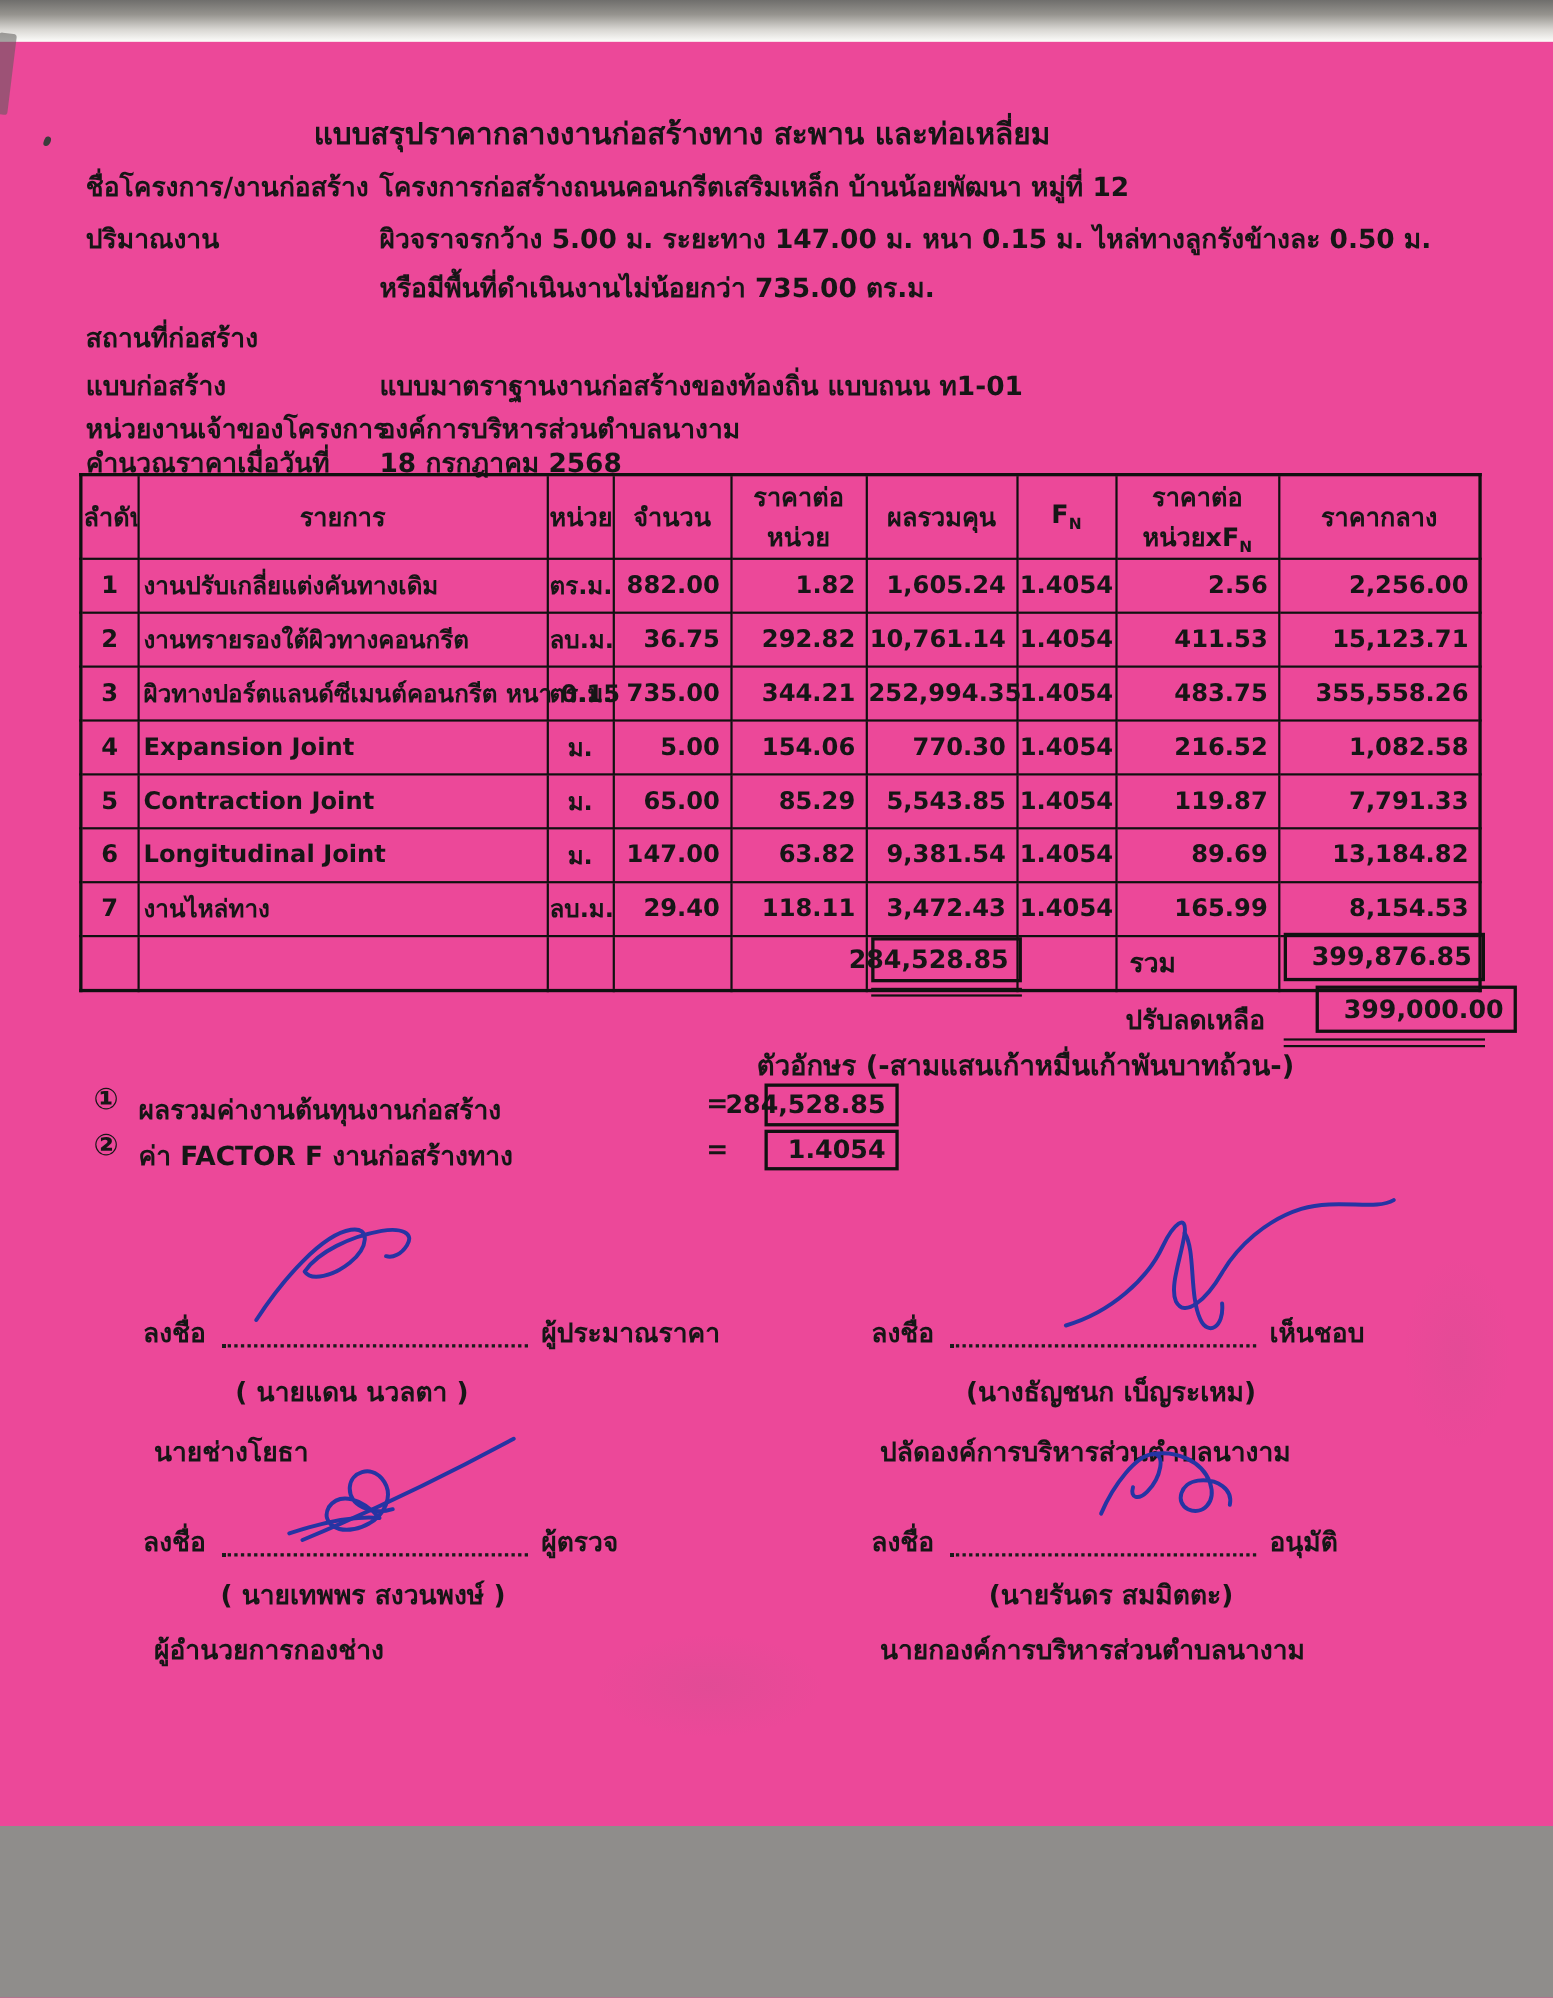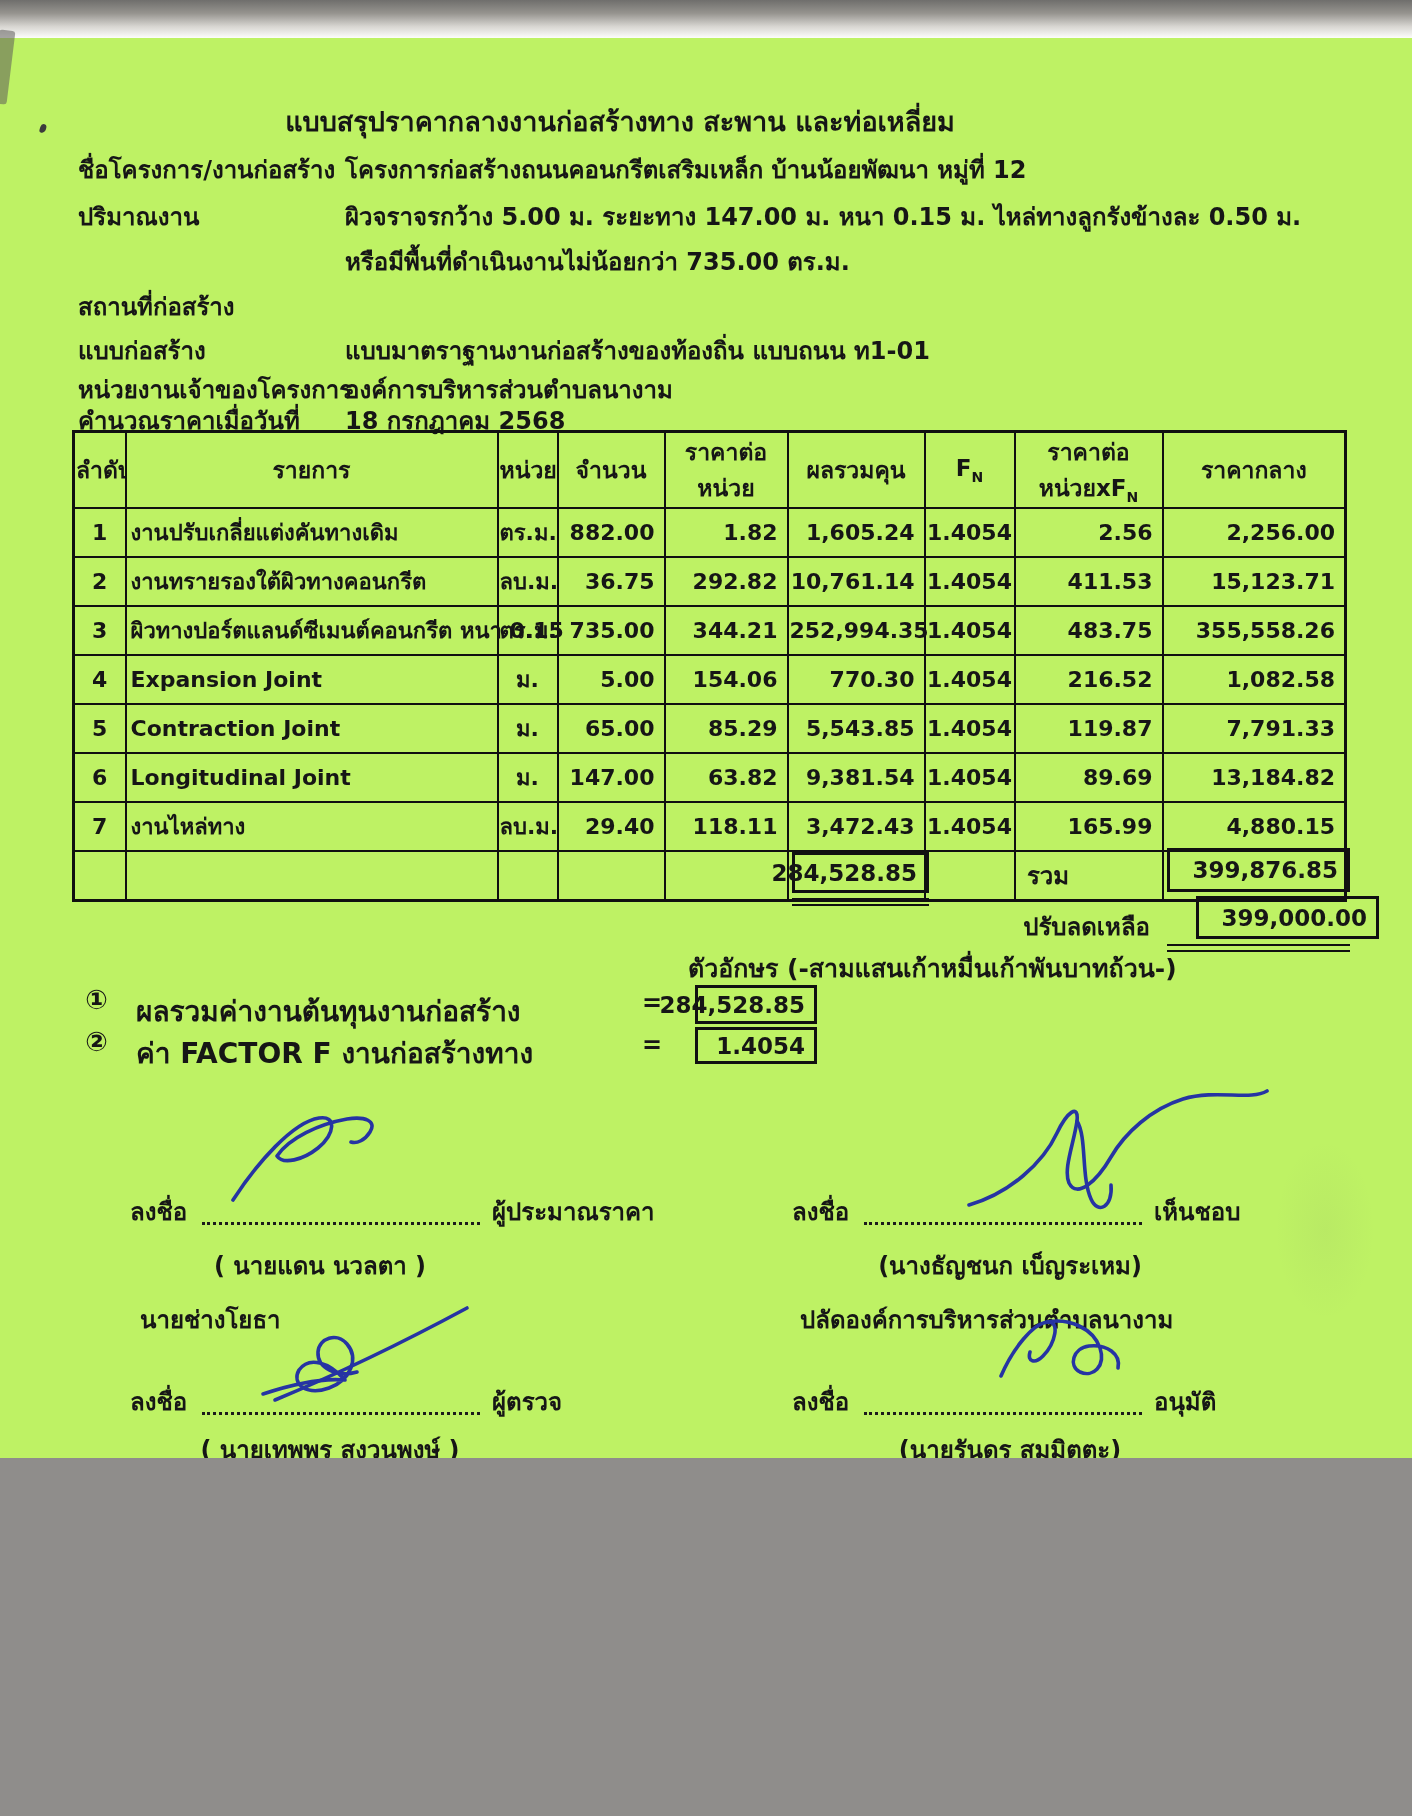--- a/index.html
+++ b/index.html
@@ -1,18 +1,18 @@
 <!DOCTYPE html>
 <html><head>
 <meta charset="utf-8">
 <style>
   html,body { margin:0; padding:0; background:#8f8d8b; }
   .page {
-    position:relative; width:1412px; height:1458px; margin:0 auto;
-    background:#bef264; overflow:hidden;
+    position:relative; width:1412px; height:1660px; margin:0 auto;
+    background:#ec4899; overflow:hidden;
     font-family:"DejaVu Sans","Liberation Sans",sans-serif;
     color:#161616; font-weight:700;
   }
   .scan-top {
     position:absolute; top:0; left:0; width:100%; height:38px;
     background:linear-gradient(180deg,#6f6e6c 0%,#96948f 35%,#d8d6d2 70%,#fdfdfb 100%);
   }
   .corner-mark { position:absolute; left:-5px; top:30px; width:16px; height:74px; background:#5c5b59; opacity:.55; transform:rotate(7deg); border-radius:3px; }
   .dot-mark { position:absolute; left:40px; top:124px; width:6px; height:9px; background:#3c3c3c; border-radius:50% 50% 60% 40%; transform:rotate(20deg); }
   .smudge { position:absolute; border-radius:50%; background:radial-gradient(ellipse at center,#6d6d6d 0%,rgba(120,120,120,0) 70%); }
@@ -34,21 +34,21 @@
   td.r { text-align:right; padding-right:9px; }
   sub { font-size:14px; }
   .valbox { position:absolute; border:3px solid #111; text-align:right; font-size:23px; padding-right:9px; box-sizing:border-box; display:flex; align-items:center; justify-content:flex-end; }
   .dbl { position:absolute; height:4px; border-top:2.5px solid #111; border-bottom:2.5px solid #111; }
 
   .sum-label { position:absolute; left:929px; top:856px; width:238px; text-align:center; font-size:24px; }
   .adj-label { position:absolute; left:890px; top:907px; width:260px; text-align:right; font-size:24px; }
   .text-amount { position:absolute; left:688px; top:948px; font-size:25px; white-space:nowrap; }
 
   .note-num { position:absolute; left:85px; font-size:27px; }
-  .note-label { position:absolute; left:136px; font-size:28px; white-space:nowrap; }
+  .note-label { position:absolute; left:126px; font-size:24px; white-space:nowrap; }
   .note-eq { position:absolute; left:642px; font-size:24px; }
 
   .sig-prefix { position:absolute; font-size:24px; }
   .sig-line { position:absolute; width:278px; height:26px; border-bottom:3px dotted #1b1b1b; }
   .sig-role { position:absolute; font-size:24px; white-space:nowrap; }
   .sig-name { position:absolute; text-align:center; font-size:24px; white-space:nowrap; }
   .sig-pos  { position:absolute; font-size:24px; white-space:nowrap; }
   .ink { position:absolute; }
   .ink path { fill:none; stroke:#2634a3; stroke-width:3.6; stroke-linecap:round; stroke-linejoin:round; }
 </style>
@@ -180,21 +180,21 @@
         </tr>
         <tr>
           <td class="c">7</td>
           <td class="l">งานไหล่ทาง</td>
           <td class="c">ลบ.ม.</td>
           <td class="r">29.40</td>
           <td class="r">118.11</td>
           <td class="r">3,472.43</td>
           <td class="c">1.4054</td>
           <td class="r">165.99</td>
-          <td class="r">4,880.15</td>
+          <td class="r">8,154.53</td>
         </tr>
         <tr>
           <td class="c"></td>
           <td class="l"></td>
           <td class="c"></td>
           <td class="r"></td>
           <td class="r"></td>
           <td class="r"></td>
           <td class="c"></td>
           <td class="r"></td>

